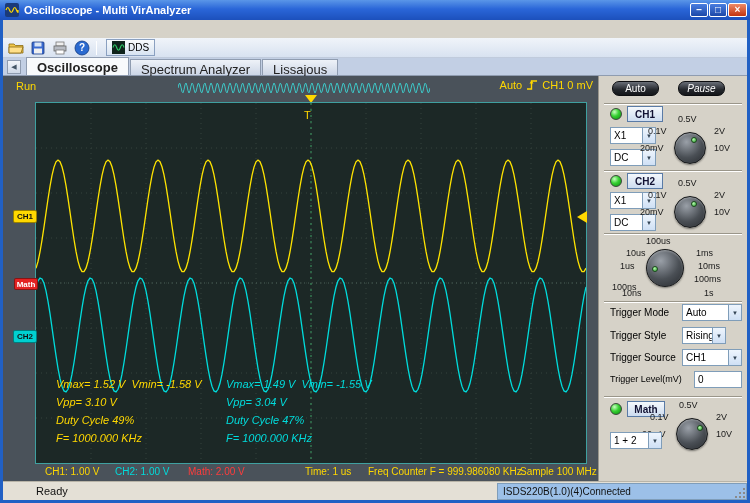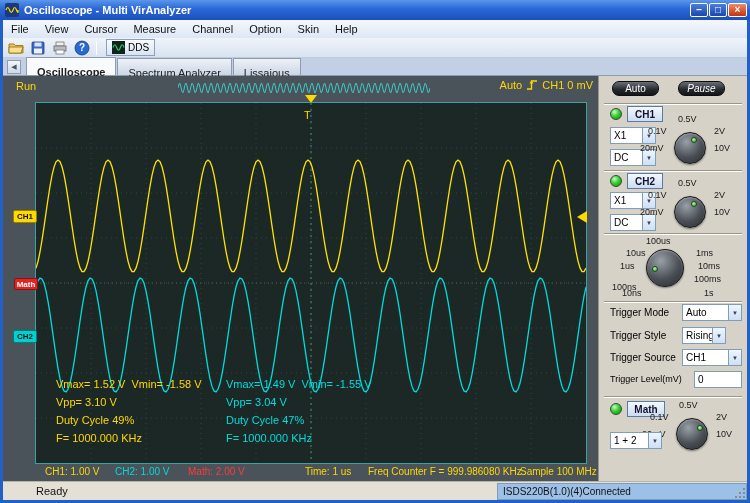--- a/index.html
+++ b/index.html
@@ -21,31 +21,31 @@
   .menubar{position:absolute;left:3px;top:20px;width:744px;height:18px;
     background:linear-gradient(#f4f7fc,#dde7f4);display:flex;align-items:center;font-size:11px;color:#111;}
   .menu-item{padding:2px 8px;cursor:default;}
   .toolbar{position:absolute;left:3px;top:38px;width:744px;height:20px;
     background:linear-gradient(#f0f4fa,#d8e2f0);border-bottom:1px solid #c0cbdc;display:flex;align-items:center;}
   .tb-icon{width:18px;height:18px;margin-left:4px;display:flex;align-items:center;justify-content:center;}
   .tb-sep{width:1px;height:14px;background:#9aa6b8;border-right:1px solid #fff;margin:0 5px;}
   .dds-box{display:flex;align-items:center;gap:3px;border:1px solid #8aa0c0;background:linear-gradient(#f8fafc,#d8e4f2);
     height:17px;padding:0 5px;font-size:10px;margin-left:4px;}
   .tabbar{position:absolute;left:3px;top:58px;width:744px;height:18px;background:#c2cfe4;border-bottom:1px solid #8f9cb0;display:flex;align-items:flex-end;}
-  .tab{font-size:11px;padding:8px 10px;border:1px solid #8f9cb0;border-bottom:none;margin-right:1px;
+  .tab{font-size:13px;padding:2px 10px;border:1px solid #8f9cb0;border-bottom:none;margin-right:1px;
     background:linear-gradient(#eef2f8,#ccd6e6);height:16px;color:#222;}
   .tab.active{background:#f8fafc;height:18px;font-weight:bold;}
   .tab-scroll{width:14px;height:14px;margin:0 5px 1px 4px;border:1px solid #8f9cb0;background:linear-gradient(#f2f5fa,#cfd9e8);
     font-size:7px;display:flex;align-items:center;justify-content:center;color:#456;}
 
   
   .scope-panel{position:absolute;left:3px;top:76px;width:595px;height:405px;background:#4a525a;}
   .scope-display{position:absolute;left:35px;top:102px;width:552px;height:362px;border:1px solid #3fa0a0;background:#1c2826;}
   .scope-text{position:absolute;font-size:11px;color:#ffd800;white-space:nowrap;}
-  .meas{white-space:pre;font-size:11px;line-height:18px;}
+  .meas{white-space:pre;font-size:11px;line-height:18px;font-style:italic;}
   .tag{position:absolute;font-size:8px;font-weight:bold;display:flex;align-items:center;justify-content:center;border-radius:2px;border:1px solid rgba(0,0,0,.4);}
   .tri-down{position:absolute;width:0;height:0;border-left:6px solid transparent;border-right:6px solid transparent;border-top:8px solid #ffd800;}
   .tri-left{position:absolute;width:0;height:0;border-top:6px solid transparent;border-bottom:6px solid transparent;border-right:10px solid #ffd800;}
   .binfo{position:absolute;font-size:10px;white-space:nowrap;}
 
   
   .right-panel{position:absolute;left:598px;top:76px;width:149px;height:405px;background:#d6d2c8;border-left:1px solid #9a968c;}
   .hr{position:absolute;left:604px;width:138px;height:2px;border-top:1px solid #9a968a;border-bottom:1px solid #ffffff;}
   .dark-btn{position:absolute;width:47px;height:15px;border-radius:7px;border:1px solid #0c0d10;color:#fff;font-size:10px;
     background:linear-gradient(#6a6f78,#23262b 60%,#14161a);display:flex;align-items:center;justify-content:center;}
@@ -94,30 +94,20 @@
     <span>Oscilloscope - Multi VirAnalyzer</span>
     <div class="winbtn blue" style="left:690px;"><span>–</span></div>
     <div class="winbtn blue" style="left:709px;"><span>□</span></div>
     <div class="winbtn red" style="left:728px;width:19px;"><span>×</span></div>
   </div>
 
   <div class="border-strip" style="left:0;top:20px;width:3px;height:480px;"></div>
   <div class="border-strip" style="left:747px;top:20px;width:3px;height:480px;"></div>
   <div class="border-strip" style="left:0;top:500px;width:750px;height:3px;"></div>
 
-  <div class="menubar">
-    <span class="menu-item">File</span>
-    <span class="menu-item">View</span>
-    <span class="menu-item">Cursor</span>
-    <span class="menu-item">Measure</span>
-    <span class="menu-item">Channel</span>
-    <span class="menu-item">Option</span>
-    <span class="menu-item">Skin</span>
-    <span class="menu-item">Help</span>
-  </div>
 
   <div class="toolbar">
     <div class="tb-icon">
       <svg viewBox="0 0 16 16" width="16" height="16">
           <path d="M1,4 h5 l1.5,1.5 H15 V13 H1 Z" fill="#f2c84b" stroke="#8a6a10" stroke-width="0.8"></path>
           <path d="M1,7 H15 L13,13 H1 Z" fill="#ffe08a" stroke="#8a6a10" stroke-width="0.8"></path>
         </svg>
     </div>
     <div class="tb-icon">
       <svg viewBox="0 0 16 16" width="16" height="16">

